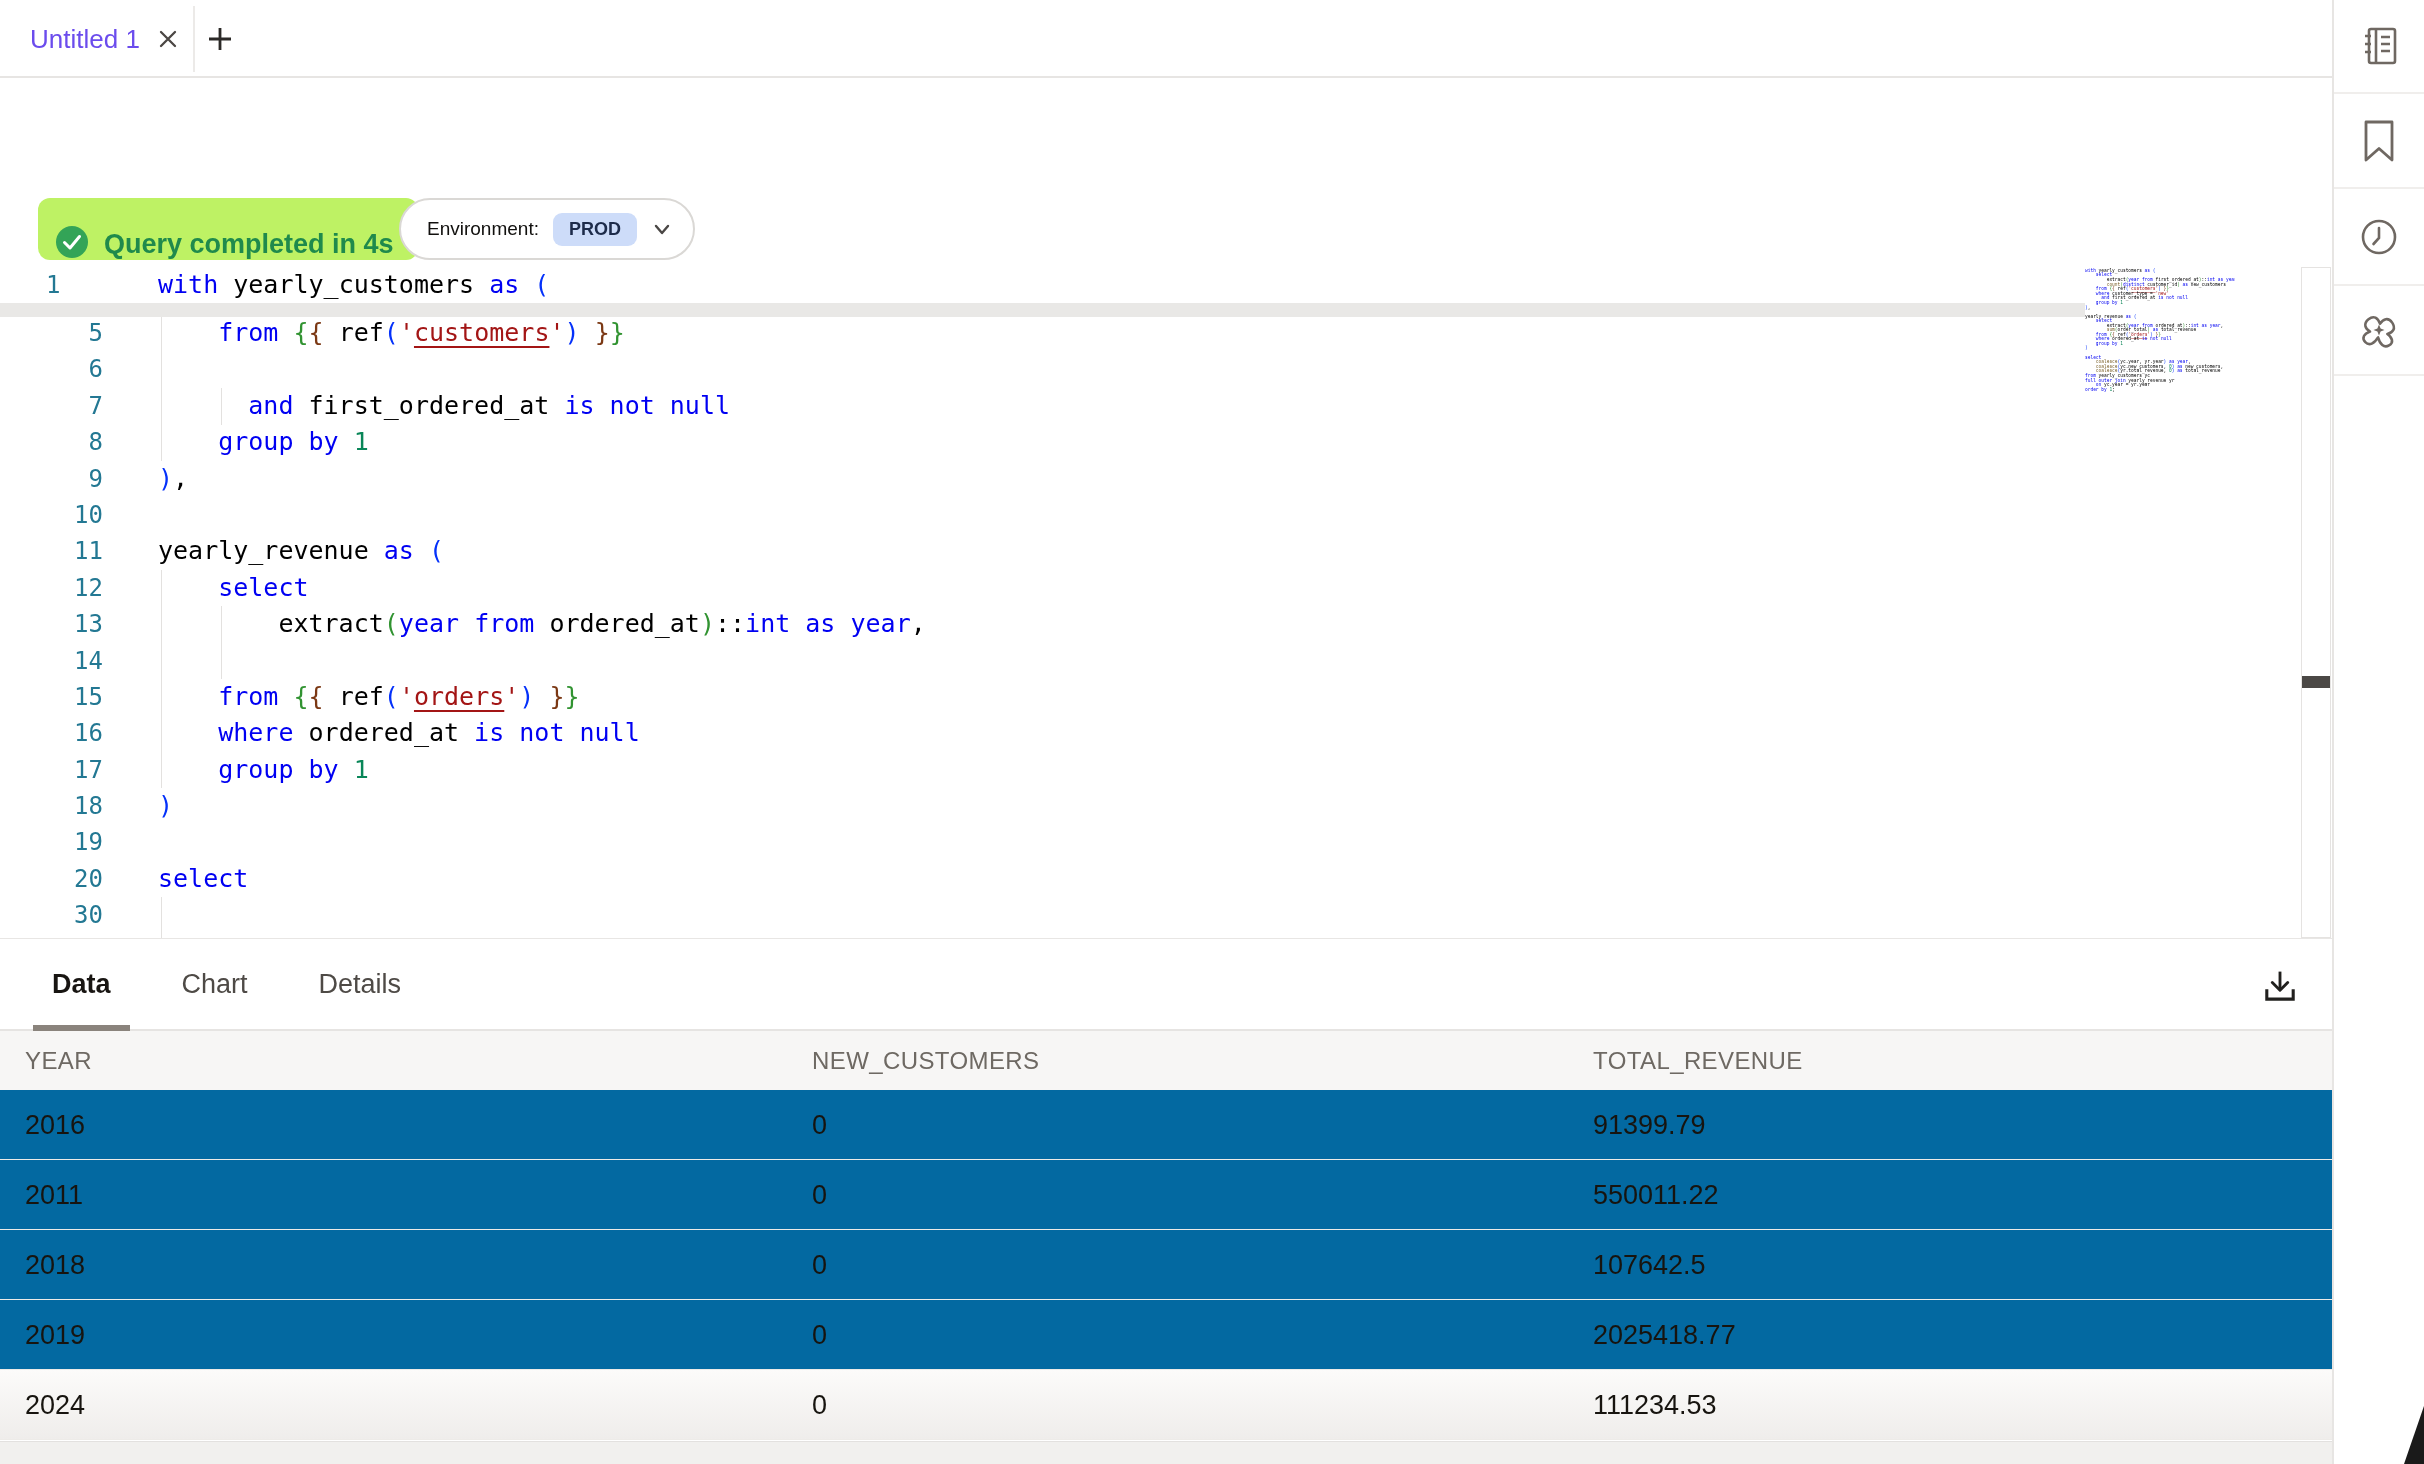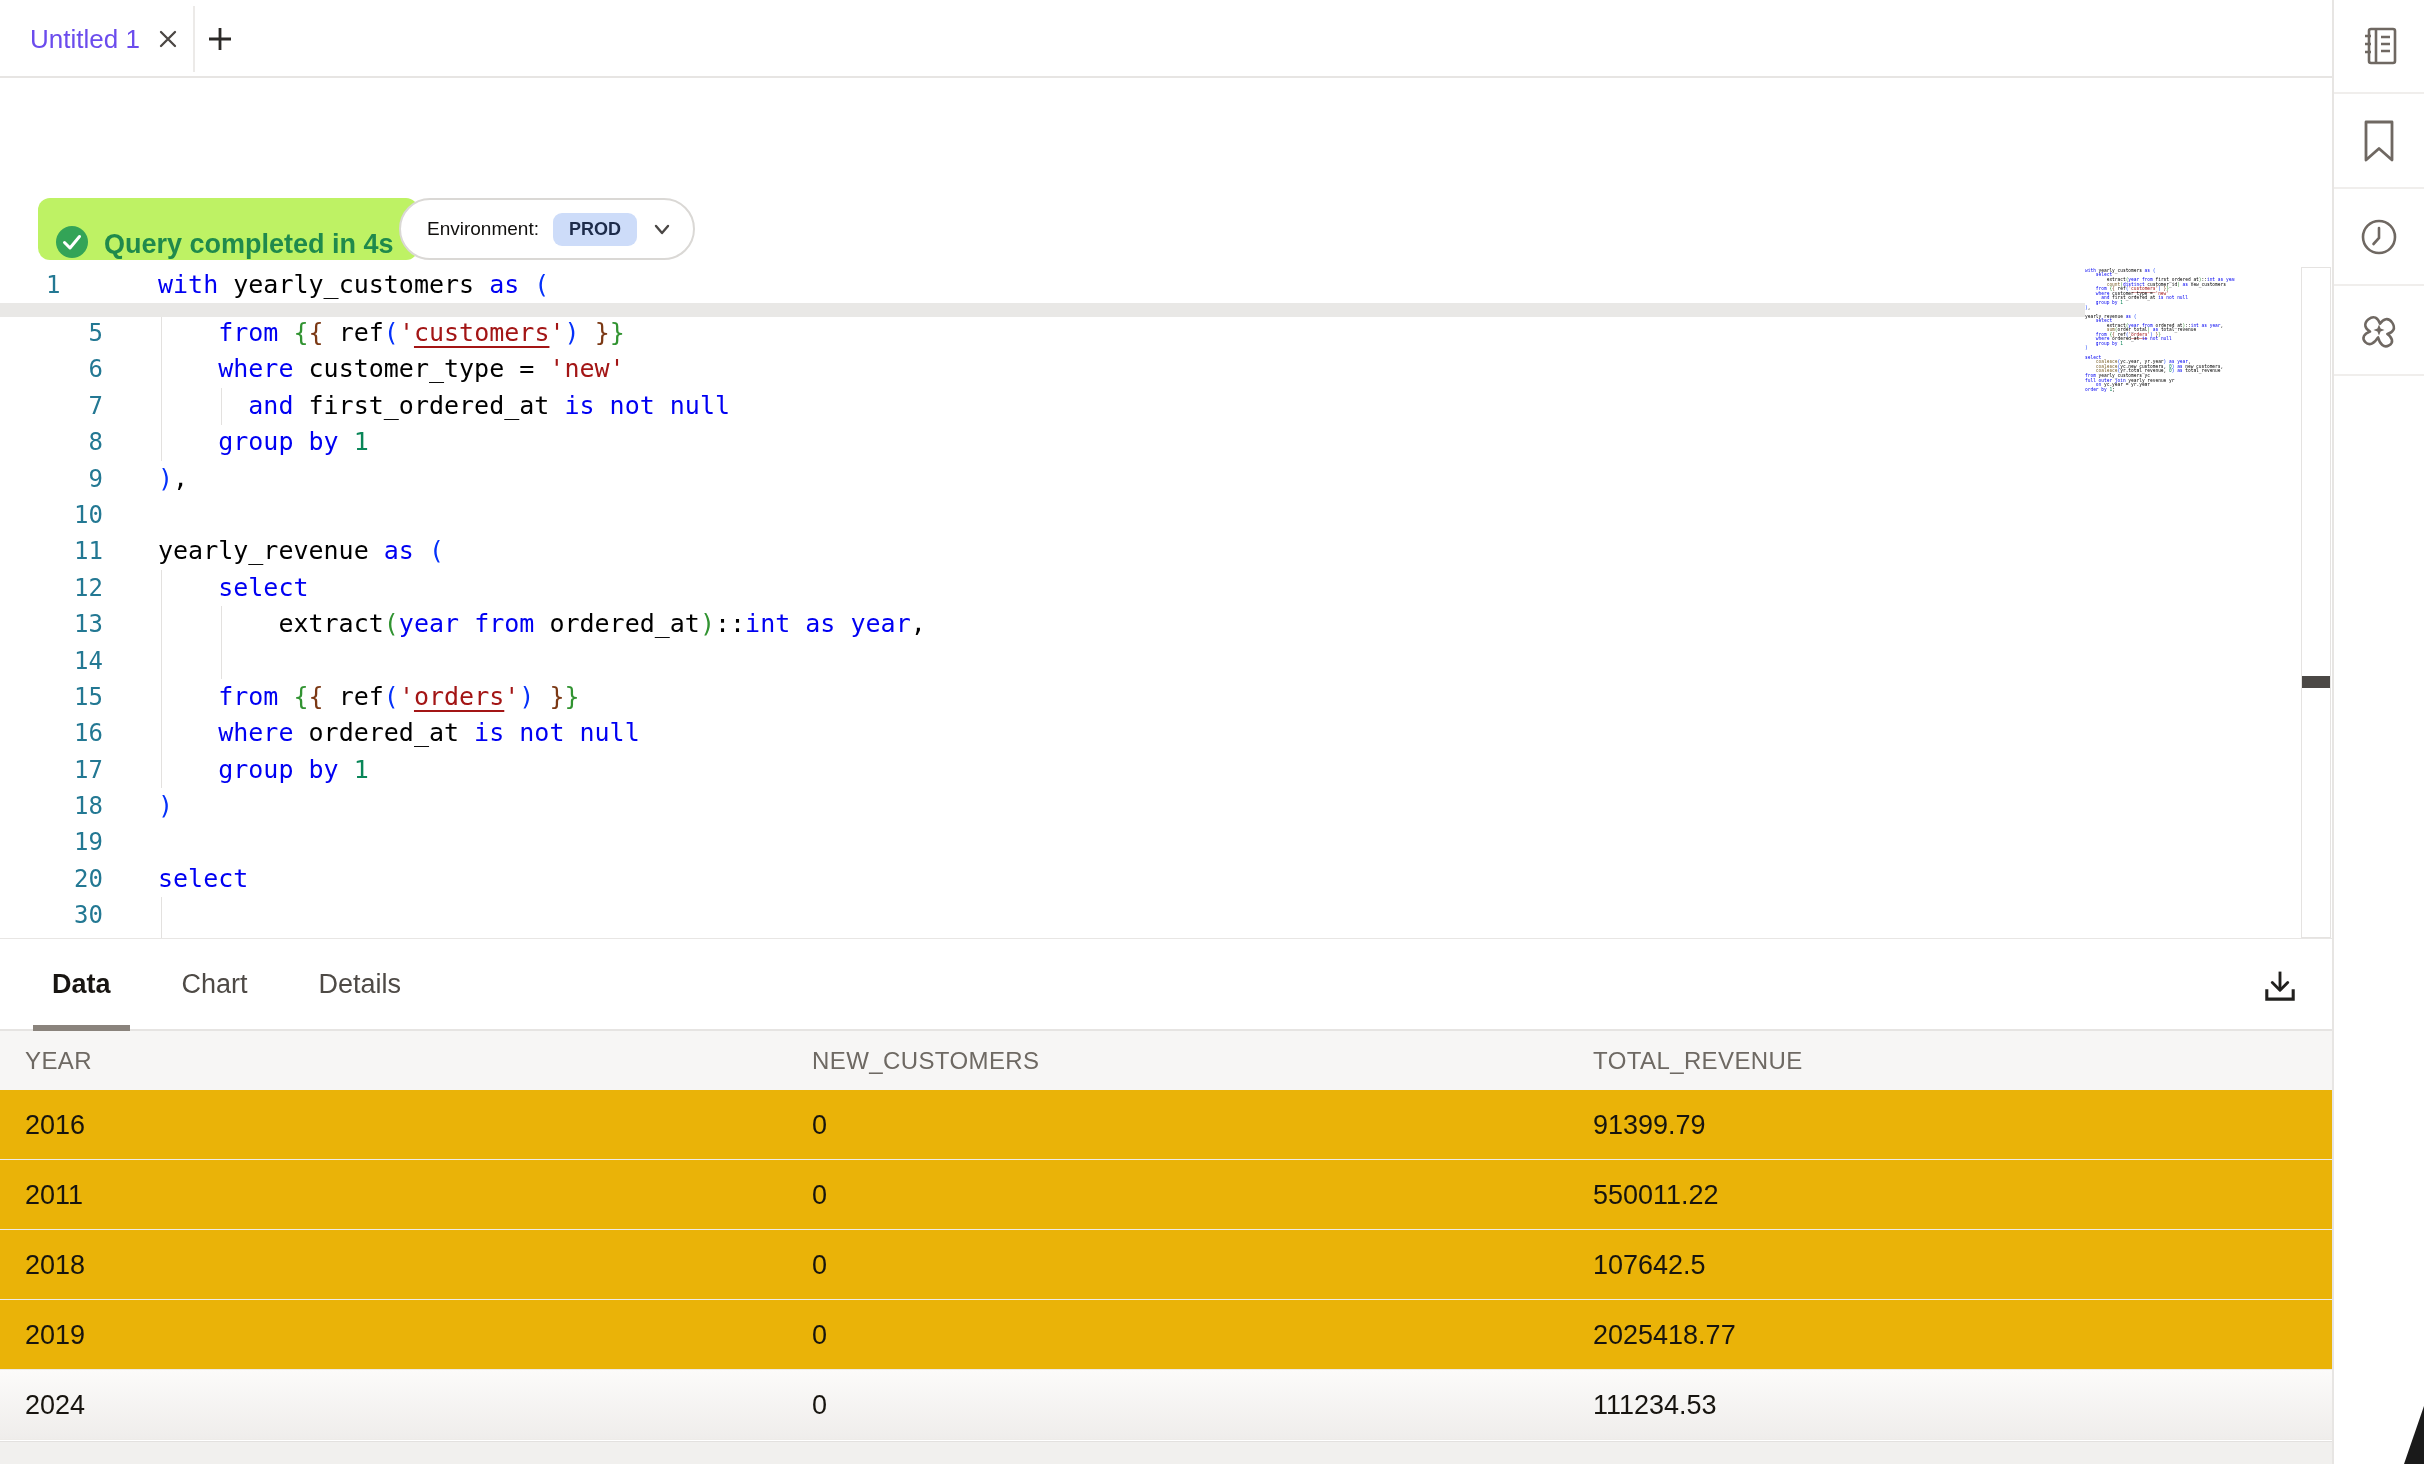--- a/index.html
+++ b/index.html
@@ -80,21 +80,21 @@
   .rtab{position:relative;display:flex;align-items:center;padding:0 19px;margin-right:33px;
         font-size:27px;color:#4e4a46;cursor:pointer;}
   .rtab.active{color:#181512;font-weight:700;}
   .rtab.active::after{content:"";position:absolute;left:0;right:0;bottom:-2px;height:6px;background:#8a837c;}
   .download-btn{position:absolute;left:2258px;top:26px;width:44px;height:44px;}
 
   .thead{position:absolute;left:0;top:92px;width:100%;height:59px;background:#f7f6f5;}
   .thead .cell{position:absolute;top:0;height:59px;line-height:59px;font-size:24px;color:#6e6963;
                font-weight:500;letter-spacing:0.4px;}
   .tbody{position:absolute;left:0;top:151px;width:100%;}
-  .trow{position:relative;width:100%;height:70px;border-bottom:1px solid #edebe8;box-sizing:border-box;background:#eab308;}
+  .trow{position:relative;width:100%;height:70px;border-bottom:1px solid #edebe8;box-sizing:border-box;background:#0369a1;}
   .trow.fade{background:linear-gradient(180deg,#fcfbfa 0%,#efedeb 100%);}
   .trow .cell{position:absolute;top:0;height:70px;line-height:70px;font-size:27px;color:#17140f;}
   .col0{left:25px;} .col1{left:812px;} .col2{left:1593px;}
   .hscroll-strip{position:absolute;left:0;top:502px;width:100%;height:24px;background:#f1f0ee;border-top:1px solid #e3e1df;box-sizing:border-box;}
   .corner-grip{position:absolute;right:0;bottom:0;width:0;height:0;
                border-bottom:58px solid #1a1a1a;border-left:20px solid transparent;}
 
   
   .sidebar{position:absolute;left:2332px;top:0;width:92px;height:1464px;background:#fff;
            border-left:2px solid #e7e5e3;box-sizing:border-box;}
@@ -170,21 +170,21 @@
   </div>
 
   <div class="editor">
     <div class="indent-guide g-a1"></div>
     <div class="indent-guide g-a2"></div>
     <div class="indent-guide g-a3"></div>
     <div class="indent-guide g-b1"></div>
     <div class="indent-guide g-b2"></div>
     <div class="code-lines">
         <div class="code-line"><span class="ln">5</span><span class="lc"><span class="tk-t">    </span><span class="tk-k">from</span><span class="tk-t"> </span><span class="tk-b2">{</span><span class="tk-b3">{</span><span class="tk-t"> ref</span><span class="tk-b1">(</span><span class="tk-s">'</span><span class="tk-rl">customers</span><span class="tk-s">'</span><span class="tk-b1">)</span><span class="tk-t"> </span><span class="tk-b3">}</span><span class="tk-b2">}</span></span></div>
-        <div class="code-line"><span class="ln">6</span><span class="lc"><span class="tk-t">    </span><span class="tk-k">where</span><span class="tk-t"> customer_type = </span><span class="tk-s">'new'</span></span></div>
+        <div class="code-line"><span class="ln">6</span></div>
         <div class="code-line"><span class="ln">7</span><span class="lc"><span class="tk-t">      </span><span class="tk-k">and</span><span class="tk-t"> first_ordered_at </span><span class="tk-k">is</span><span class="tk-t"> </span><span class="tk-k">not</span><span class="tk-t"> </span><span class="tk-k">null</span></span></div>
         <div class="code-line"><span class="ln">8</span><span class="lc"><span class="tk-t">    </span><span class="tk-k">group</span><span class="tk-t"> </span><span class="tk-k">by</span><span class="tk-t"> </span><span class="tk-n">1</span></span></div>
         <div class="code-line"><span class="ln">9</span><span class="lc"><span class="tk-b1">)</span><span class="tk-t">,</span></span></div>
         <div class="code-line"><span class="ln">10</span><span class="lc"></span></div>
         <div class="code-line"><span class="ln">11</span><span class="lc"><span class="tk-t">yearly_revenue </span><span class="tk-k">as</span><span class="tk-t"> </span><span class="tk-b1">(</span></span></div>
         <div class="code-line"><span class="ln">12</span><span class="lc"><span class="tk-t">    </span><span class="tk-k">select</span></span></div>
         <div class="code-line"><span class="ln">13</span><span class="lc"><span class="tk-t">        extract</span><span class="tk-b2">(</span><span class="tk-k">year</span><span class="tk-t"> </span><span class="tk-k">from</span><span class="tk-t"> ordered_at</span><span class="tk-b2">)</span><span class="tk-t">::</span><span class="tk-k">int</span><span class="tk-t"> </span><span class="tk-k">as</span><span class="tk-t"> </span><span class="tk-k">year</span><span class="tk-t">,</span></span></div>
         <div class="code-line"><span class="ln">14</span></div>
         <div class="code-line"><span class="ln">15</span><span class="lc"><span class="tk-t">    </span><span class="tk-k">from</span><span class="tk-t"> </span><span class="tk-b2">{</span><span class="tk-b3">{</span><span class="tk-t"> ref</span><span class="tk-b1">(</span><span class="tk-s">'</span><span class="tk-rl">orders</span><span class="tk-s">'</span><span class="tk-b1">)</span><span class="tk-t"> </span><span class="tk-b3">}</span><span class="tk-b2">}</span></span></div>
         <div class="code-line"><span class="ln">16</span><span class="lc"><span class="tk-t">    </span><span class="tk-k">where</span><span class="tk-t"> ordered_at </span><span class="tk-k">is</span><span class="tk-t"> </span><span class="tk-k">not</span><span class="tk-t"> </span><span class="tk-k">null</span></span></div>

